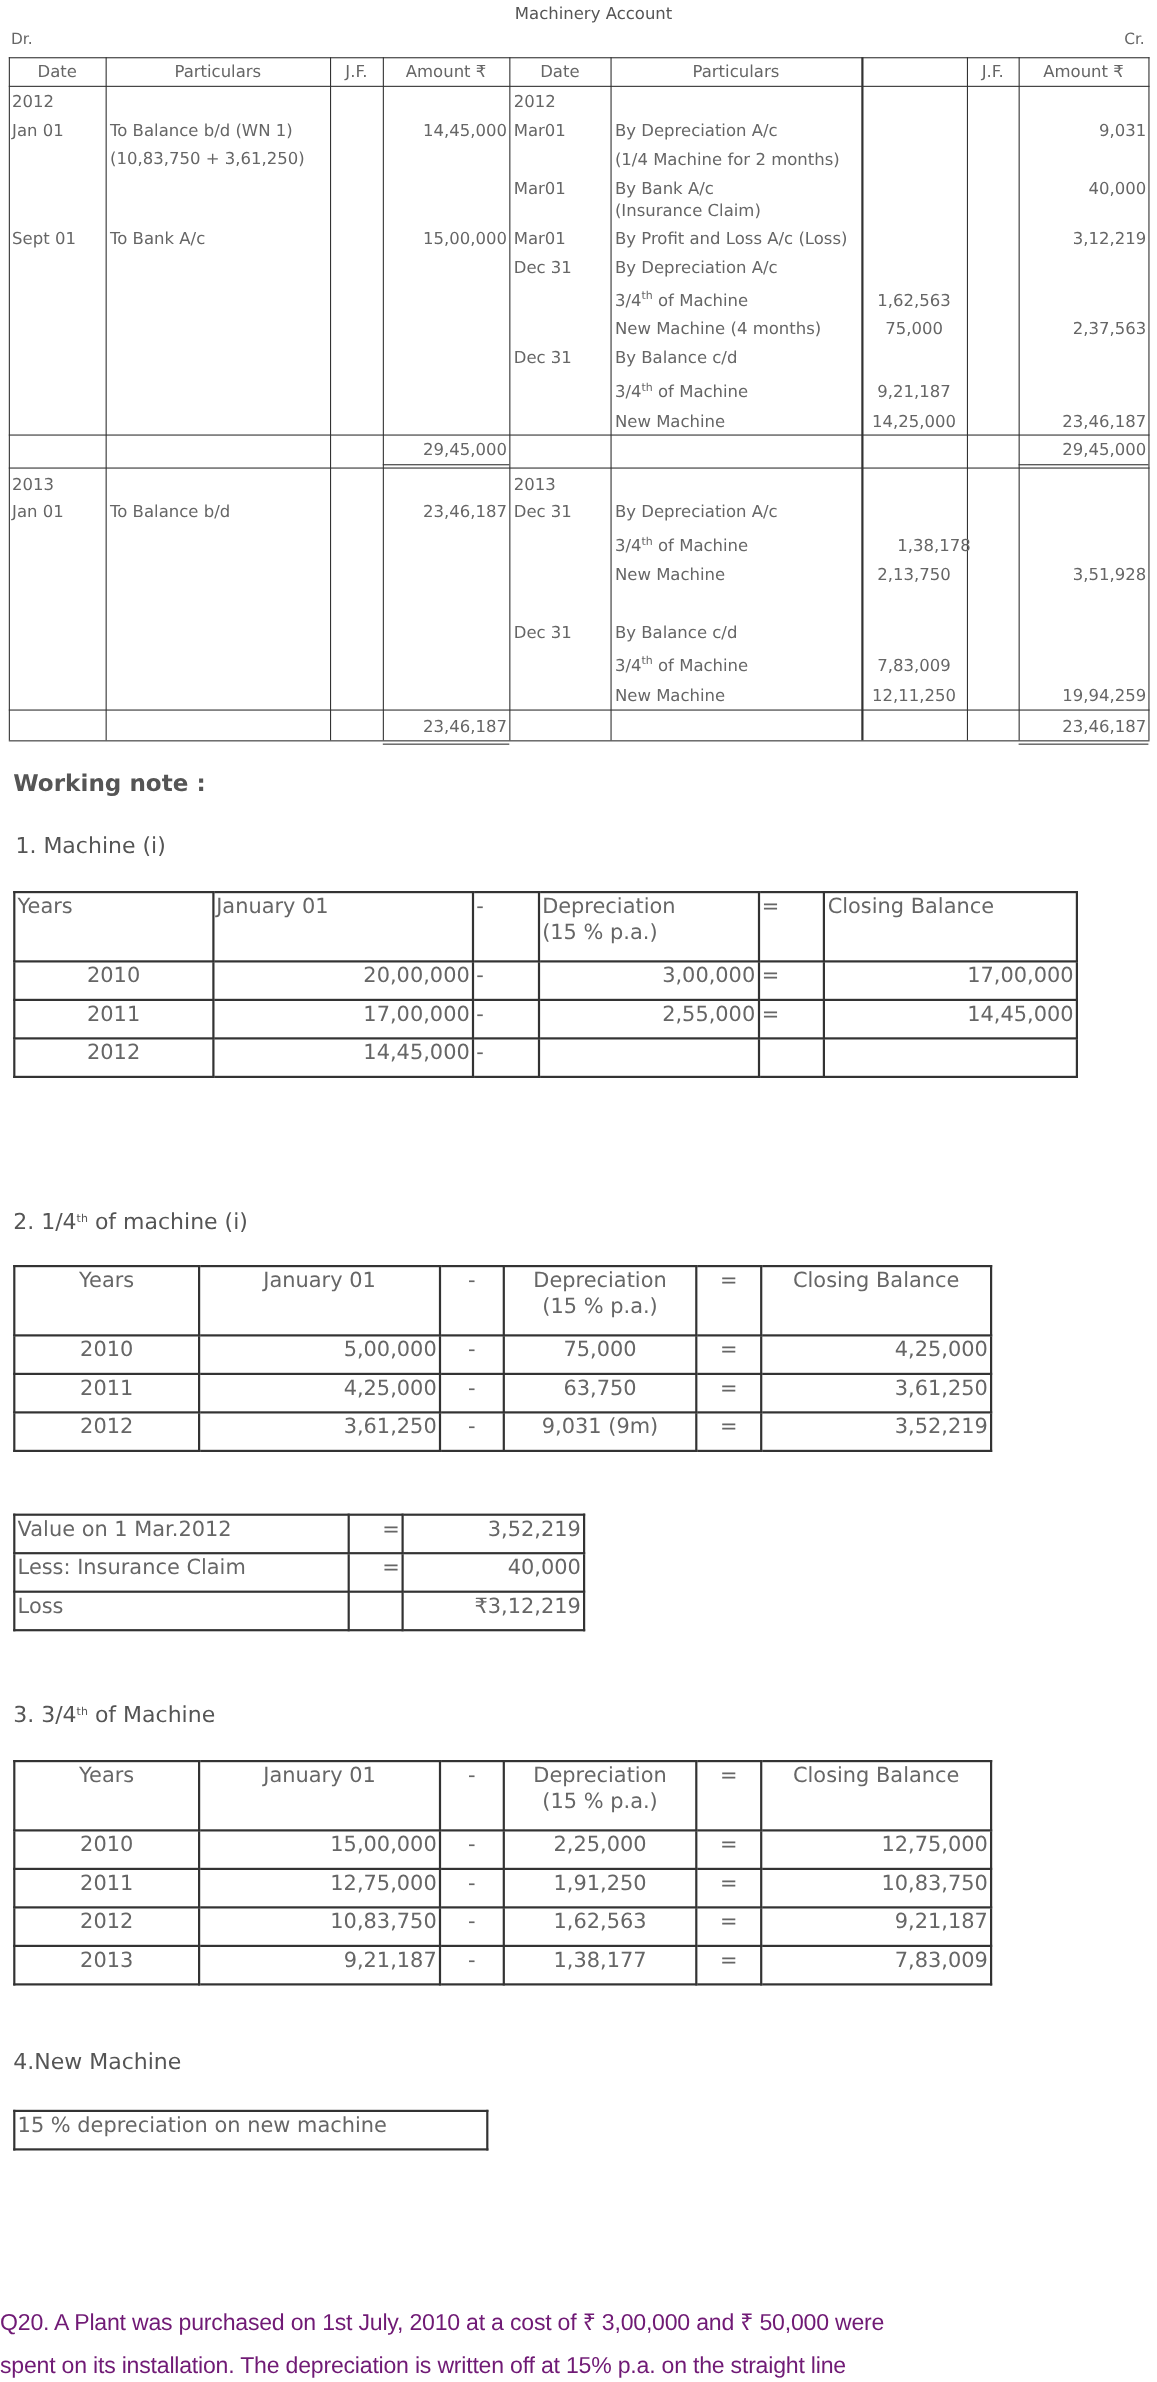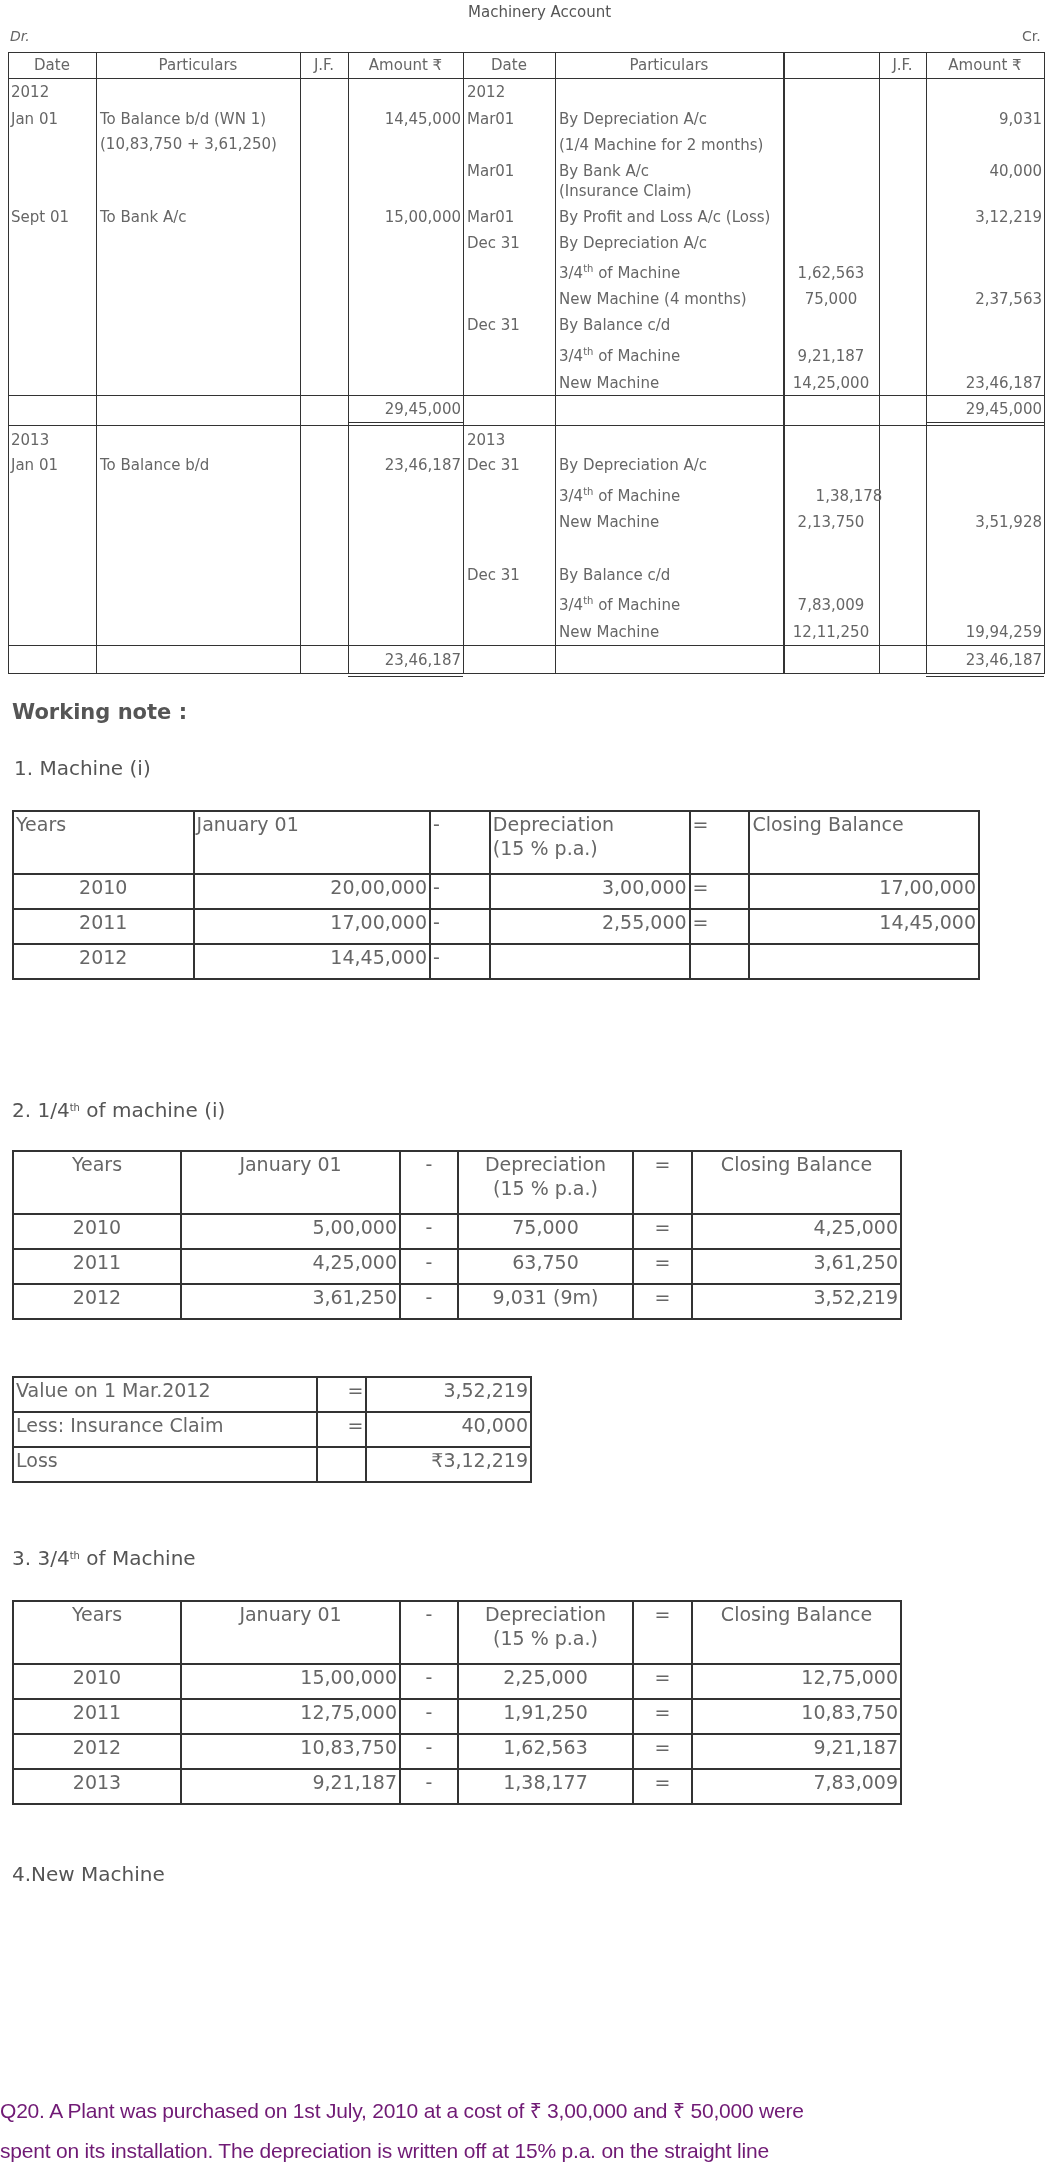--- a/index.html
+++ b/index.html
@@ -17,21 +17,21 @@
   sup { font-size:10px; vertical-align:6px; line-height:0; }
   table.wn { position:absolute; border-collapse:collapse; font-size:19px; color:#666; }
   table.wn td { border:2px solid #333; padding:0 2px; vertical-align:top; line-height:24px; }
   .h2 { font-size:20px; color:#555; }
   .q { font-family:"Liberation Sans", sans-serif; font-size:21px; color:#701a75; letter-spacing:-0.2px; }
 </style>
 </head>
 <body>
 
 <div class="abs title" style="left:468px; top:3px;">Machinery Account</div>
-<div class="abs sm" style="left:10px; top:28px;font-style:italic;">Dr.</div>
+<div class="abs sm" style="left:10px; top:28px;">Dr.</div>
 <div class="abs sm" style="left:1022px; top:28px;">Cr.</div>
 
 <div class="ledger">
 
   <div class="vl" style="left:0; top:0; height:621px;"></div>
   <div class="vl" style="left:88px; top:0; height:621px;"></div>
   <div class="vl" style="left:292px; top:0; height:621px;"></div>
   <div class="vl" style="left:340px; top:0; height:621px;"></div>
   <div class="vl" style="left:455px; top:0; height:621px;"></div>
   <div class="vl" style="left:547px; top:0; height:621px;"></div>
@@ -309,17 +309,20 @@
     <td class="c">=</td>
     <td class="r">7,83,009</td>
   </tr>
 </tbody>
   </table>
 
 <div class="abs h2" style="left:12px; top:1862px;">4.New Machine</div>
 
 <table class="wn" style="left:12px; top:1918px; width:432px;">
   <tbody>
+      <tr style="height:35px;">
+        <td>15 % depreciation on new machine</td>
+      </tr>
 </tbody>
   </table>
 
 <div class="abs q" style="left:0px; top:2096px;">Q20. A Plant was purchased on 1st July, 2010 at a cost of ₹ 3,00,000 and ₹ 50,000 were</div>
 <div class="abs q" style="left:0px; top:2139px;">spent on its installation. The depreciation is written off at 15% p.a. on the straight line</div>
 
 </body></html>

